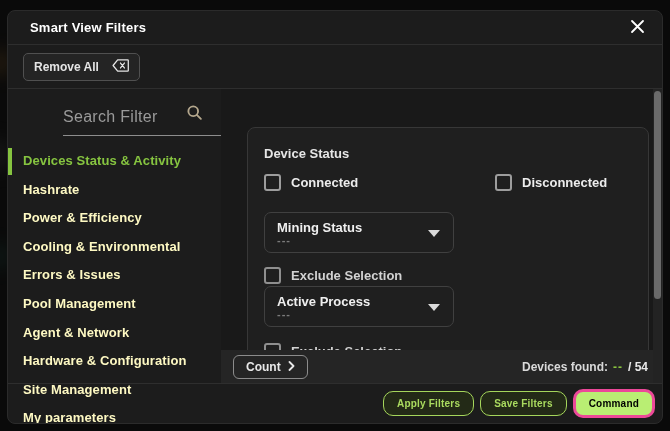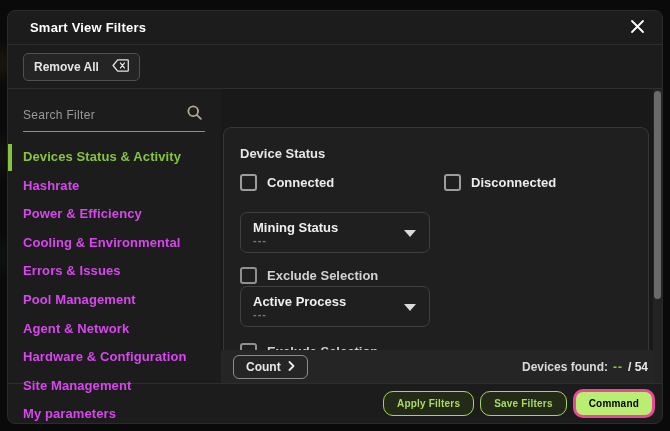--- a/index.html
+++ b/index.html
@@ -38,48 +38,48 @@
     font-family:"Liberation Sans", sans-serif;
   }
 
   .mcontent { flex:1; display:flex; min-height:0; position:relative; }
 
   .sidebar { width:213px; flex:0 0 213px; background:#1c1c1c; padding-top:14px; }
   .search-wrap { position:relative; margin:0 16px 0 15px; }
   .search-input {
     width:100%; background:transparent; border:none; outline:none;
     border-bottom:1px solid #8d8d8d; color:#eeeeee;
-    font-size:12px; padding:5px 26px 9px 0;
-    font-family:"Liberation Sans", sans-serif; letter-spacing:.3px;
+    font-size:16px; padding:5px 26px 9px 0;
+    font-family:"Liberation Sans", sans-serif; letter-spacing:.3px;margin-left:40px;
   }
   .search-input::placeholder { color:#9a9a9a; opacity:1; }
   .search-icon { position:absolute; right:2px; top:1px; }
 
   .nav { margin-top:11px; }
   .nav-item {
     position:relative; padding:5px 8px 5px 15px; cursor:pointer;
-    font-size:13px; font-weight:600; color:#d946ef; line-height:18.6px; letter-spacing:.1px;
+    font-size:13px; font-weight:600; color:#fef9c3; line-height:18.6px; letter-spacing:.1px;
     white-space:nowrap;
   }
   .nav-item.active { color:#86c440; }
   .nav-item.active::before {
     content:""; position:absolute; left:0; top:1px; bottom:1px; width:4px; background:#86c440;
   }
 
   .panel { flex:1; position:relative; background:#191919; overflow:hidden; }
   .panel-heading { margin:15px 0 0 14px; font-size:15px; font-weight:bold; color:#f3f3f3; letter-spacing:.2px; }
   .card {
-    position:absolute; left:2px; right:13px; top:38px; height:252px;
+    position:absolute; left:26px; right:13px; top:38px; height:252px;
     background:#1f1f1f; border:1px solid #373737; border-radius:8px;
     padding:18px 16px 0 16px;
   }
   .group-label { font-size:13px; font-weight:600; color:#e6e6e6; }
   .cb-row { display:flex; margin-top:13px; }
   .cb { display:flex; align-items:center; gap:10px; cursor:pointer; }
-  .cb.col1 { width:204px; }
+  .cb.col1 { width:231px; }
   .cb-box {
     width:17px; height:17px; flex:0 0 17px;
     border:2px solid #9d9d9d; border-radius:3px; background:transparent;
   }
   .cb-label { font-size:13px; font-weight:600; color:#ececec; }
   .cb.muted .cb-label { color:#d2d2d2; }
   .cb.muted .cb-box { border-color:#8f8f8f; }
 
   .dropdown {
     width:190px; border:1px solid #404040; border-radius:7px;

